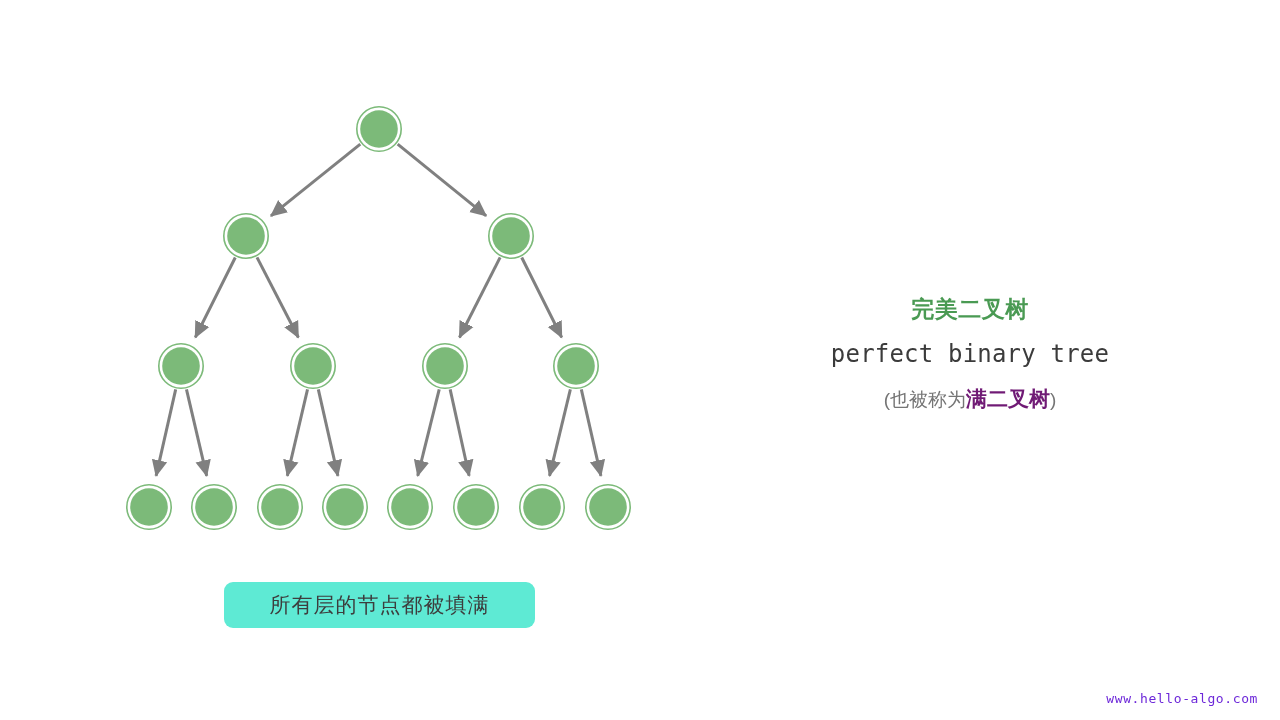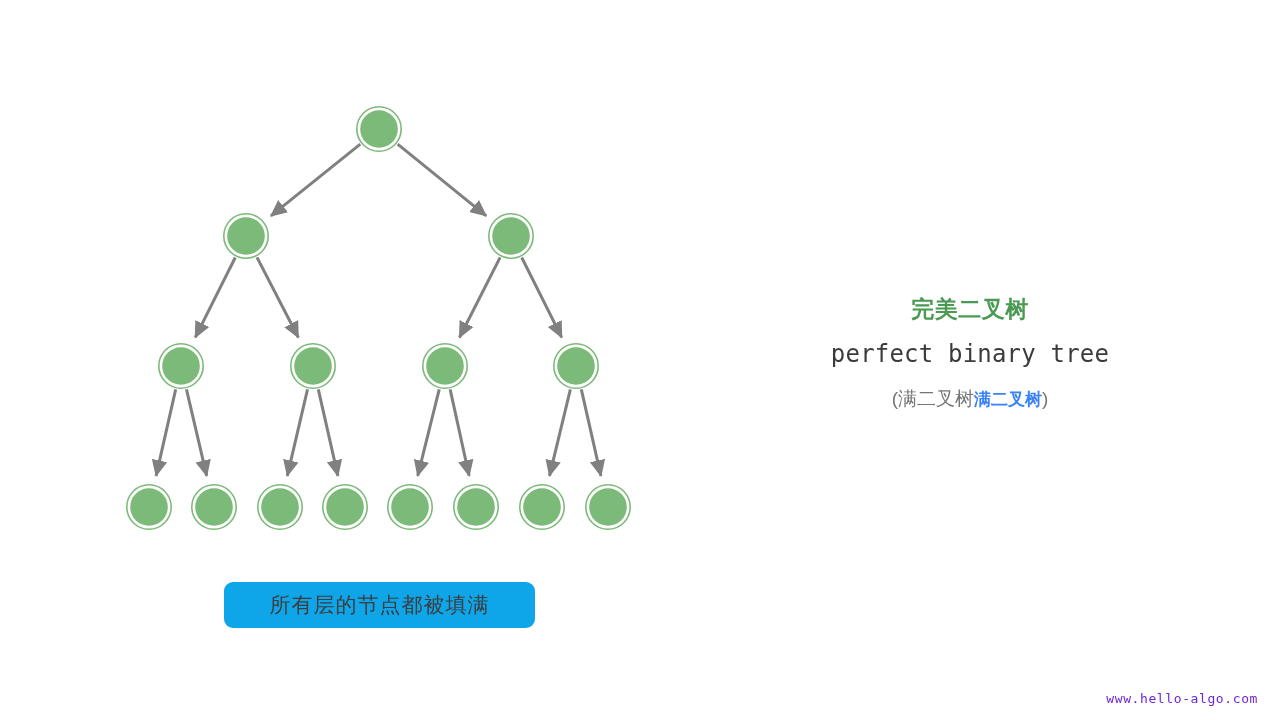--- a/index.html
+++ b/index.html
@@ -53,33 +53,33 @@
     margin-top: 11px;
     letter-spacing: 0.2px;
   }
   .legend-alias {
     font-size: 19px;
     color: #757575;
     line-height: 34px;
     margin-top: 11px;
   }
   .legend-alias .hl {
-    color: #3b82f6;
+    color: #701a75;
     font-weight: bold;
-    font-size: 17px;
+    font-size: 21px;
   }
 
   
   .caption-pill {
     position: absolute;
     left: 224px;
     top: 582px;
     width: 311px;
     height: 46px;
-    background: #0ea5e9;
+    background: #5eead4;
     border-radius: 9px;
     display: flex;
     align-items: center;
     justify-content: center;
   }
   .caption-text {
     font-size: 21px;
     color: #3d3d3d;
     letter-spacing: 1px;
   }
@@ -182,21 +182,21 @@
         <g>
           <circle cx="608" cy="507" r="22.2" fill="none" stroke="#7cba79" stroke-width="1.6"></circle>
           <circle cx="608" cy="507" r="18.8" fill="#7cba79"></circle>
         </g>
       </g>
   </svg>
 
   <div class="legend">
     <div class="legend-title">完美二叉树</div>
     <div class="legend-sub">perfect binary tree</div>
-    <div class="legend-alias"><span>(满二叉树</span><span class="hl">满二叉树</span><span>)</span></div>
+    <div class="legend-alias"><span>(也被称为</span><span class="hl">满二叉树</span><span>)</span></div>
   </div>
 
   <div class="caption-pill">
     <span class="caption-text">所有层的节点都被填满</span>
   </div>
 
   <div class="watermark">www.hello-algo.com</div>
 
 </div>
 

